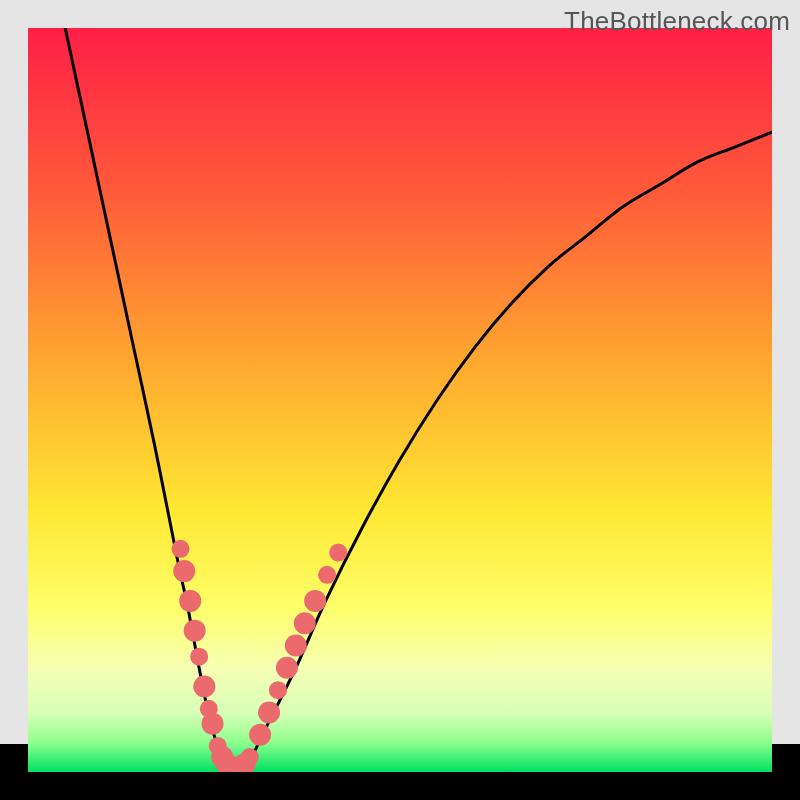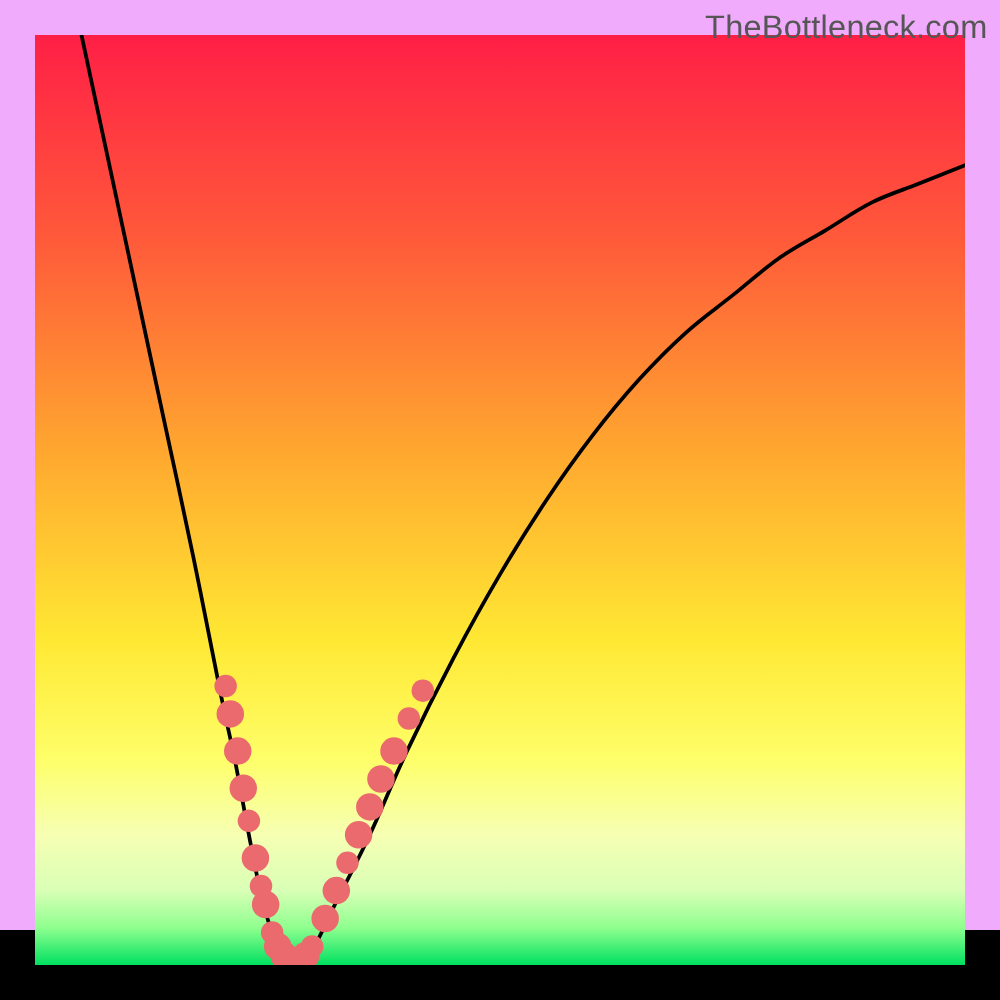--- a/index.html
+++ b/index.html
@@ -8,21 +8,21 @@
     width: 800px;
     height: 800px;
     overflow: hidden;
     background: #000;
     font-family: Arial, Helvetica, sans-serif;
   }
   .frame {
     position: relative;
     width: 800px;
     height: 744px;
-    background: #f0abfc;
+    background: #e5e5e5;
   }
   .plot-area {
     position: absolute;
     left: 28px;
     top: 28px;
     width: 744px;
     height: 744px;
     background: linear-gradient(
       to bottom,
       #ff1f46 0%,

